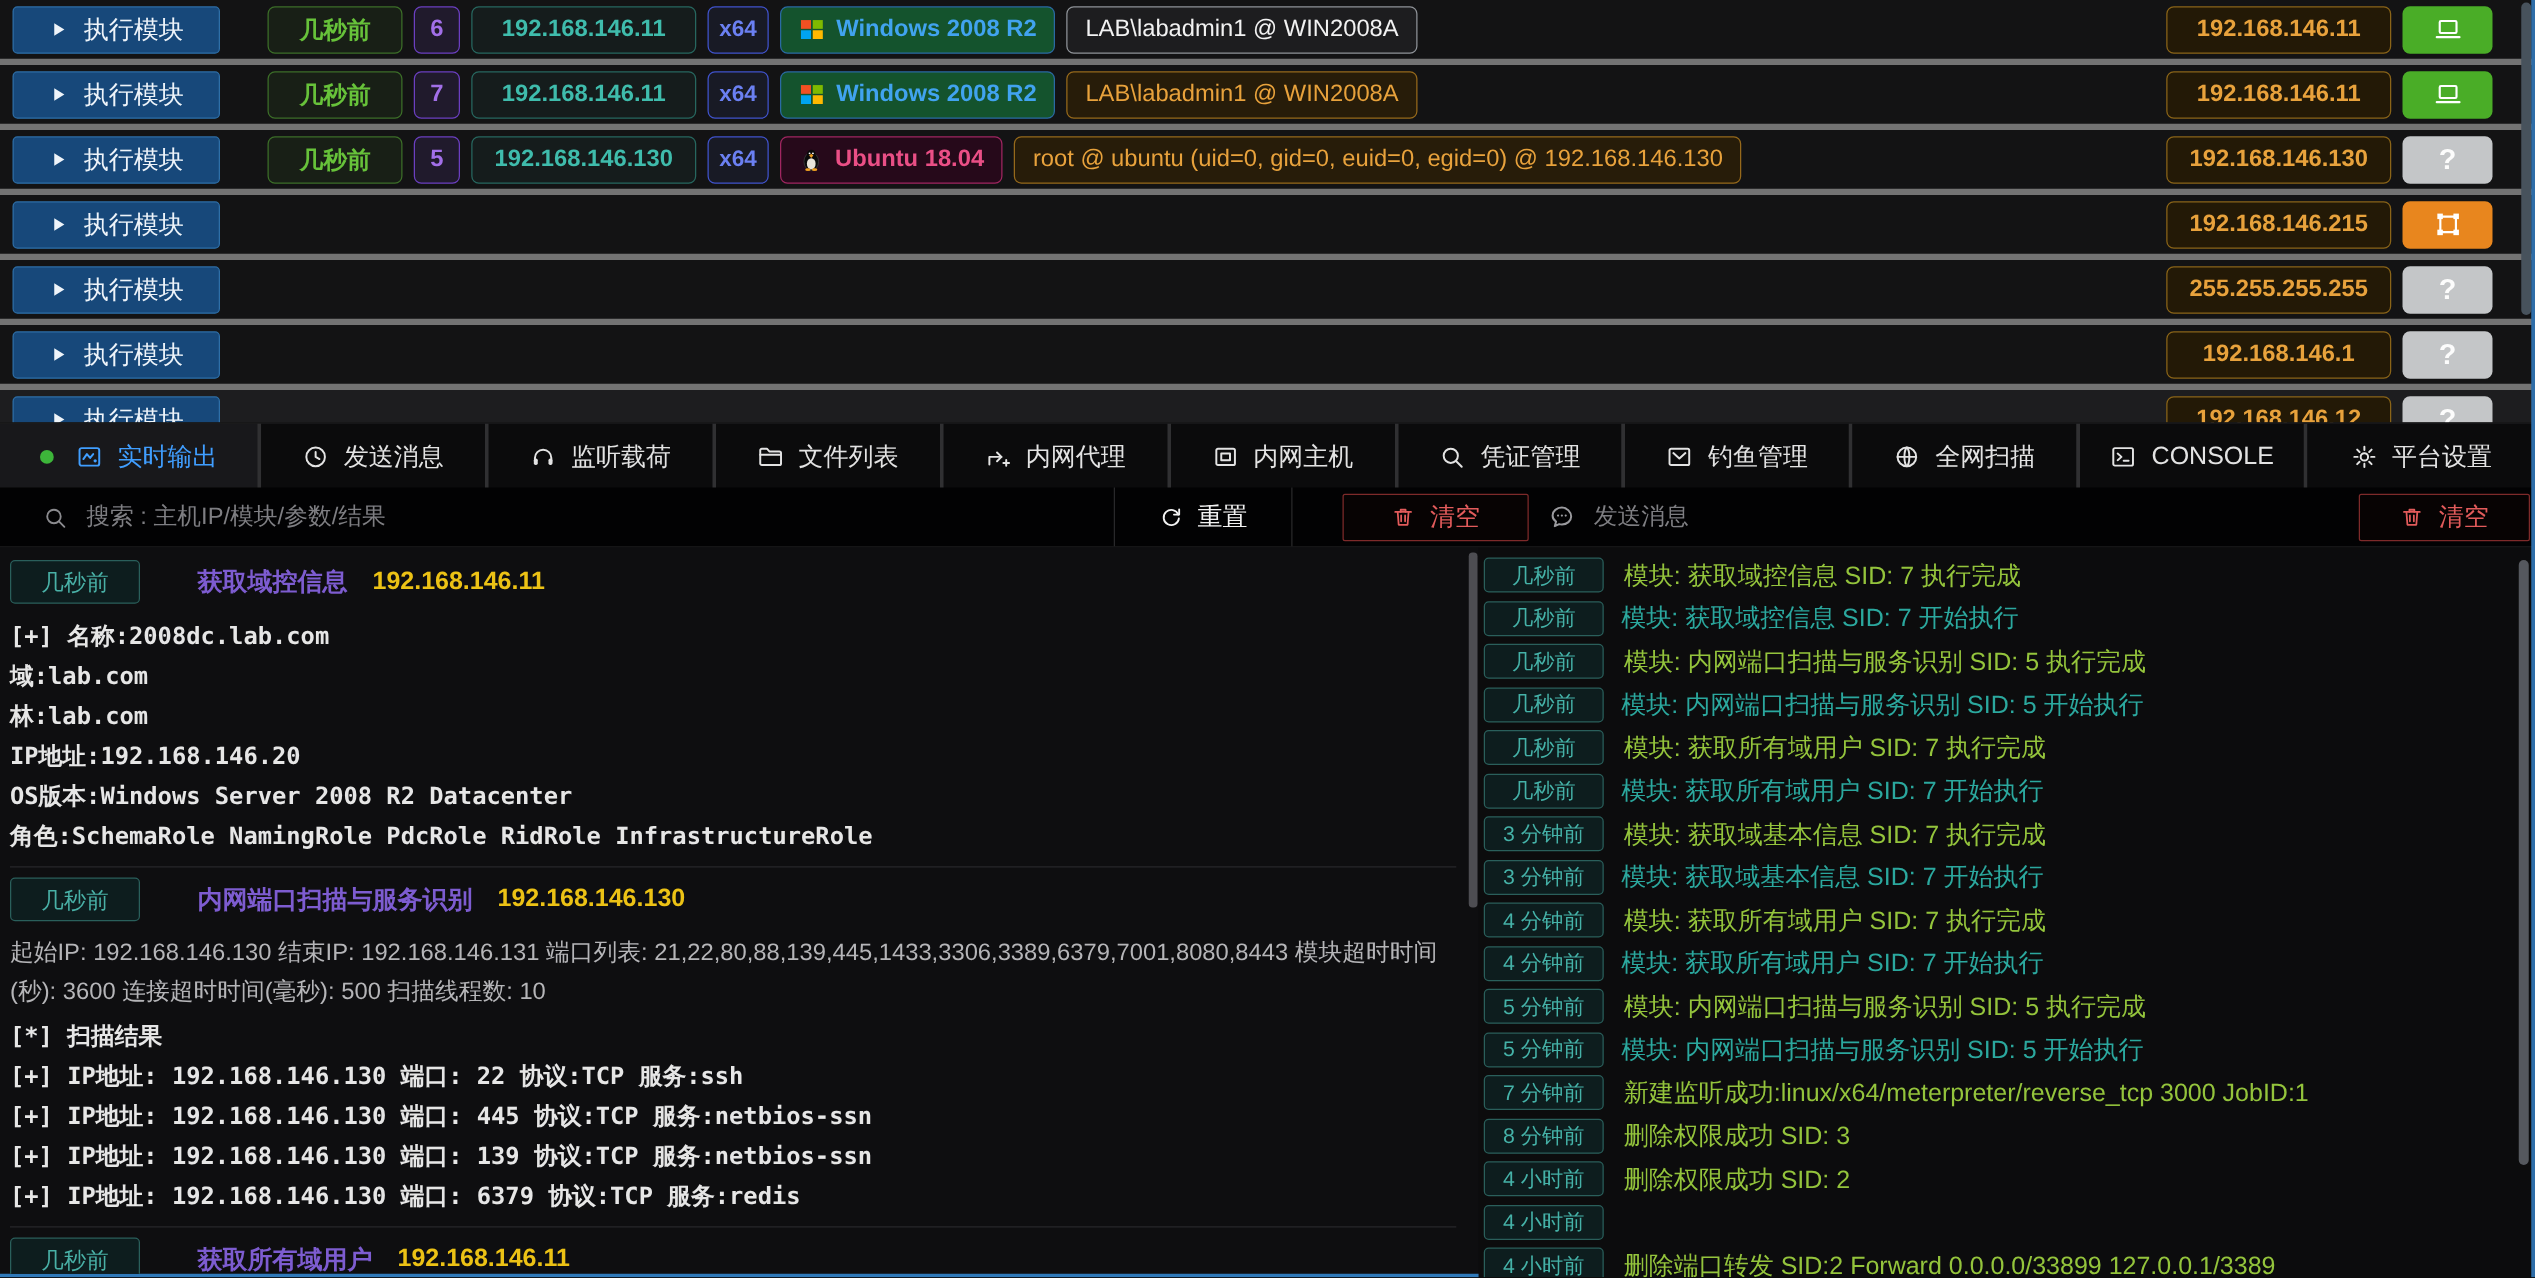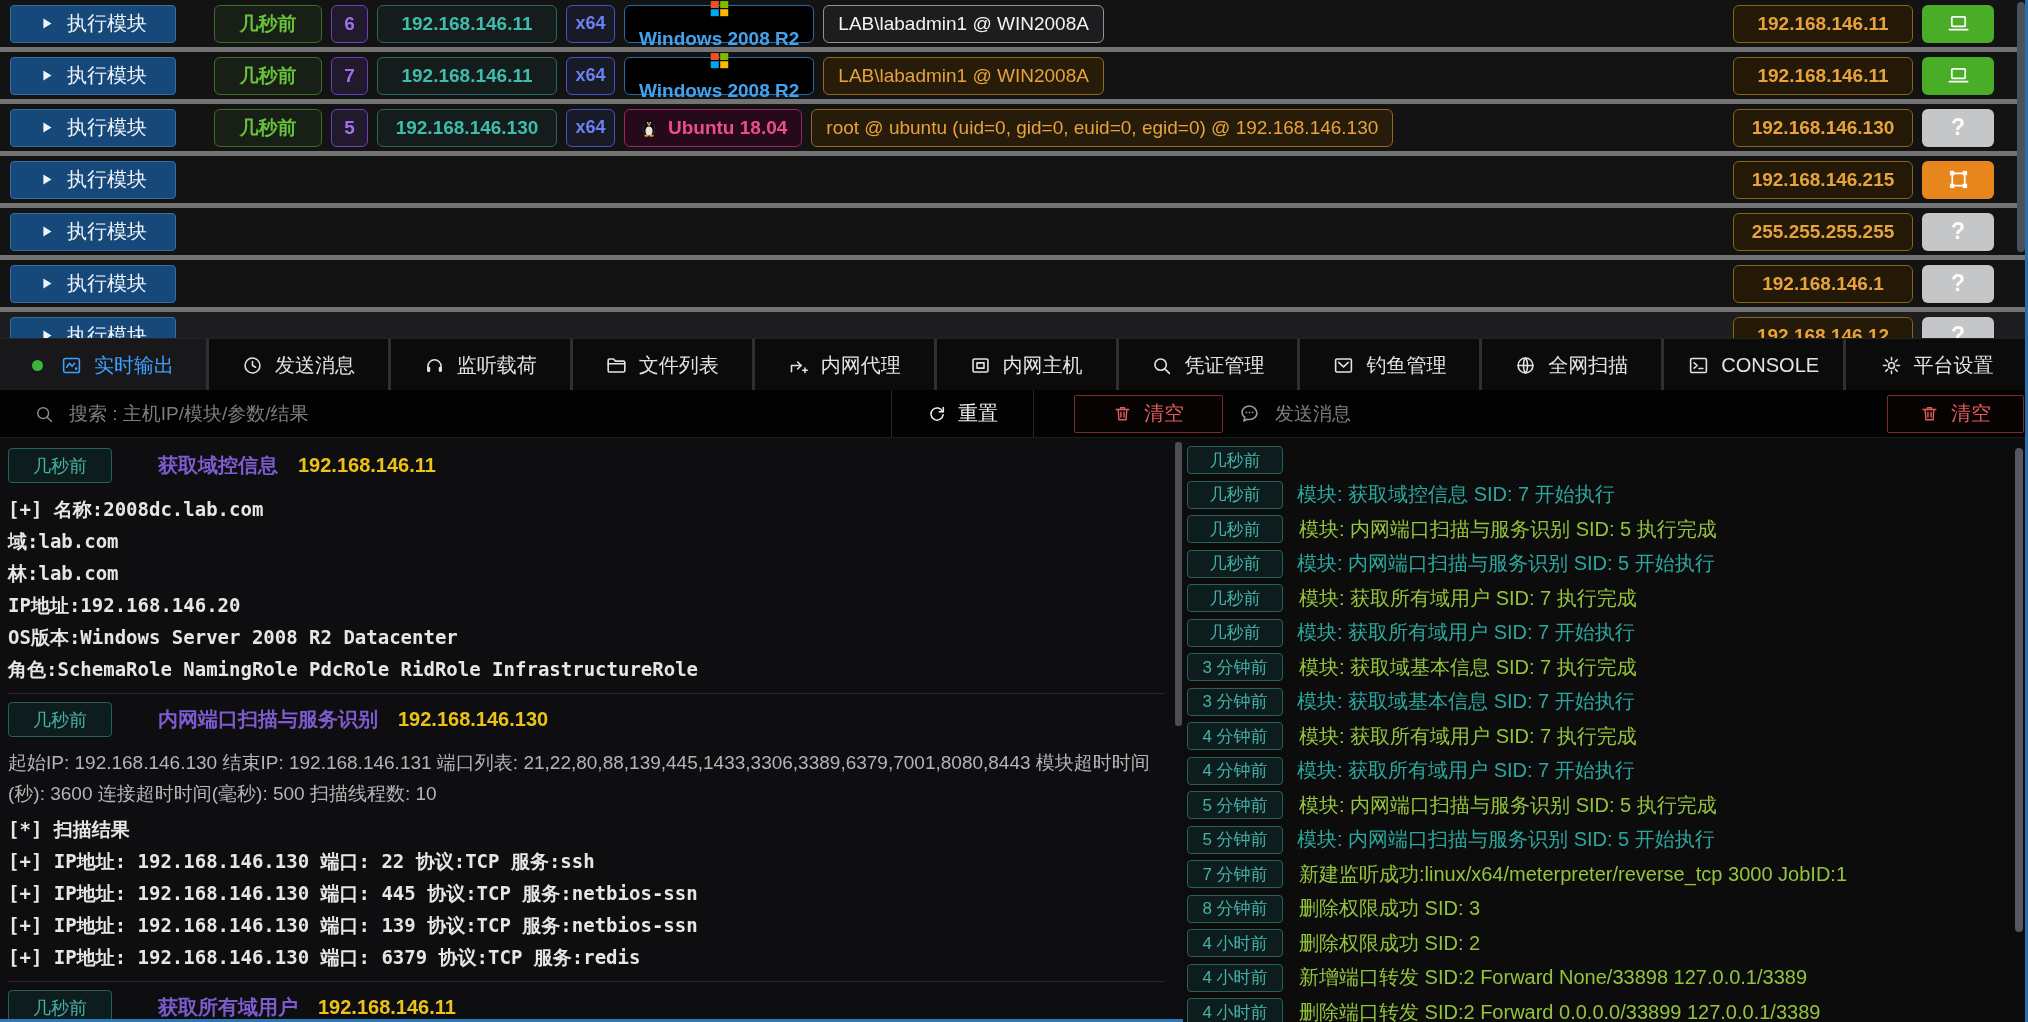--- a/index.html
+++ b/index.html
@@ -10,21 +10,21 @@
   .sessions{position:absolute;top:0;left:0;width:2028px;height:338px;overflow:hidden;}
   .srow{position:relative;height:52px;box-sizing:border-box;border-bottom:5px solid #737373;background:#131314;display:flex;align-items:center;padding:0 34px 0 10px;}
   .srow.alt{background:#1d1d1f;}
   .exec-btn{flex:0 0 166px;height:38px;box-sizing:border-box;background:#17487a;border:1px solid #2e6fa8;border-radius:4px;color:#eef4fa;font-size:20px;font-family:inherit;display:flex;align-items:center;justify-content:center;gap:13px;cursor:pointer;}
   .left-cluster{display:flex;align-items:center;gap:9px;margin-left:38px;}
   .badge{box-sizing:border-box;height:38px;display:inline-flex;align-items:center;justify-content:center;gap:9px;border-radius:6px;border:1px solid;padding:0 14px;font-size:19px;font-weight:600;white-space:nowrap;}
   .b-time{color:var(--success-green,#67c23a);border-color:#3c6e28;background:rgba(103,194,58,.07);width:108px;}
   .b-sid{color:#a26fe8;border-color:#6b3fc0;background:rgba(130,80,220,.12);width:37px;padding:0;}
   .b-ip{color:var(--teal,#3fbcac);border-color:#27675f;background:rgba(60,190,170,.06);width:180px;}
   .b-arch{color:#6b80f2;border-color:#4053cc;background:rgba(90,110,240,.08);width:49px;padding:0;font-size:18px;}
-  .b-os-win{color:var(--windows-blue,#41a3ef);border-color:#2a6aa3;background:#000000;flex-direction:column;}
+  .b-os-win{color:var(--windows-blue,#41a3ef);border-color:#2a6aa3;background:#14532d;}
   .b-os-linux{color:var(--linux-pink,#ea4f86);border-color:#a02660;background:#26091a;}
   .b-user{color:#f2f2f2;border-color:#8f9398;background:#1d1d1f;font-weight:500;}
   .b-user.orange{color:var(--orange,#e8a23c);border-color:#96691b;background:#271c09;}
   .right-cluster{margin-left:auto;display:flex;align-items:center;gap:9px;}
   .b-rip{color:var(--orange,#e8a23c);border-color:#8a6418;background:#231906;width:180px;font-weight:700;}
   .status-btn{width:72px;height:38px;border-radius:6px;border:none;display:flex;align-items:center;justify-content:center;color:#fff;cursor:pointer;padding:0;}
   .st-online{background:var(--status-online-green,#4aad27);}
   .st-unknown{background:var(--status-unknown-gray,#c4c6c8);}
   .st-marked{background:var(--status-scan-orange,#e8861e);}
   .q{font-size:23px;font-weight:700;color:#fcfcfc;font-family:inherit;}
@@ -466,20 +466,21 @@
           <span class="e-mod">获取所有域用户</span>
           <span class="e-ip">192.168.146.11</span>
         </div>
       </div>
     </main>
   <div class="output-scrollbar"></div>
 
   <aside class="messages" id="messages">
       <div class="msg">
         <span class="msg-time">几秒前</span>
+        <span class="msg-text tone-done">模块: 获取域控信息 SID: 7 执行完成</span>
       </div>
       <div class="msg">
         <span class="msg-time">几秒前</span>
         <span class="msg-text tone-start">模块: 获取域控信息 SID: 7 开始执行</span>
       </div>
       <div class="msg">
         <span class="msg-time">几秒前</span>
         <span class="msg-text tone-done">模块: 内网端口扫描与服务识别 SID: 5 执行完成</span>
       </div>
       <div class="msg">
@@ -525,21 +526,20 @@
       <div class="msg">
         <span class="msg-time">8 分钟前</span>
         <span class="msg-text tone-done">删除权限成功 SID: 3</span>
       </div>
       <div class="msg">
         <span class="msg-time">4 小时前</span>
         <span class="msg-text tone-done">删除权限成功 SID: 2</span>
       </div>
       <div class="msg">
         <span class="msg-time">4 小时前</span>
-        <span class="msg-text tone-done">新增端口转发 SID:2 Forward None/33898 127.0.0.1/3389</span>
       </div>
       <div class="msg">
         <span class="msg-time">4 小时前</span>
         <span class="msg-text tone-done">删除端口转发 SID:2 Forward 0.0.0.0/33899 127.0.0.1/3389</span>
       </div>
     </aside>
   <div class="messages-scrollbar"></div>
   <div class="right-edge"></div>
 </div>
 

